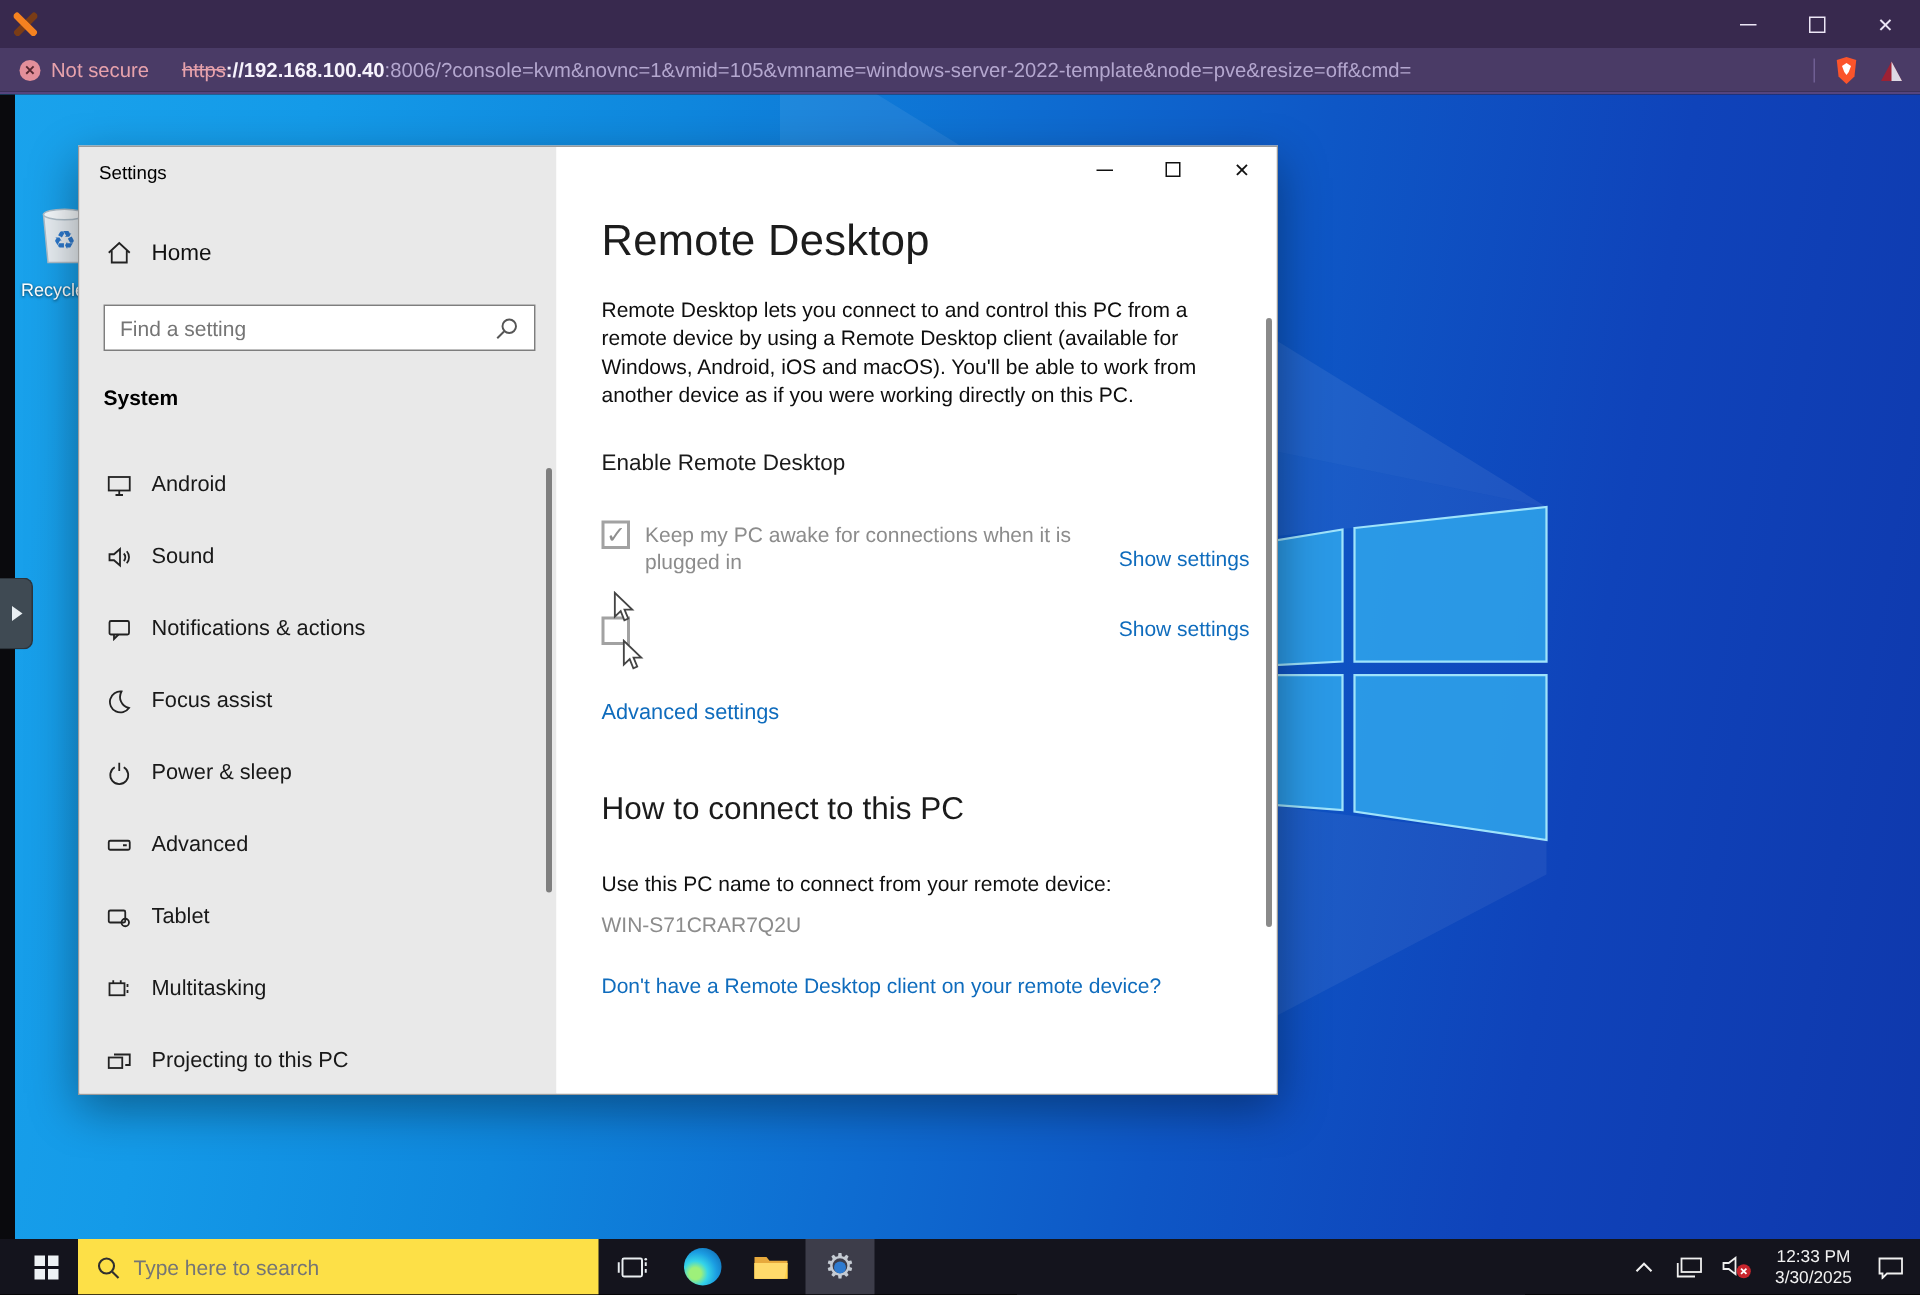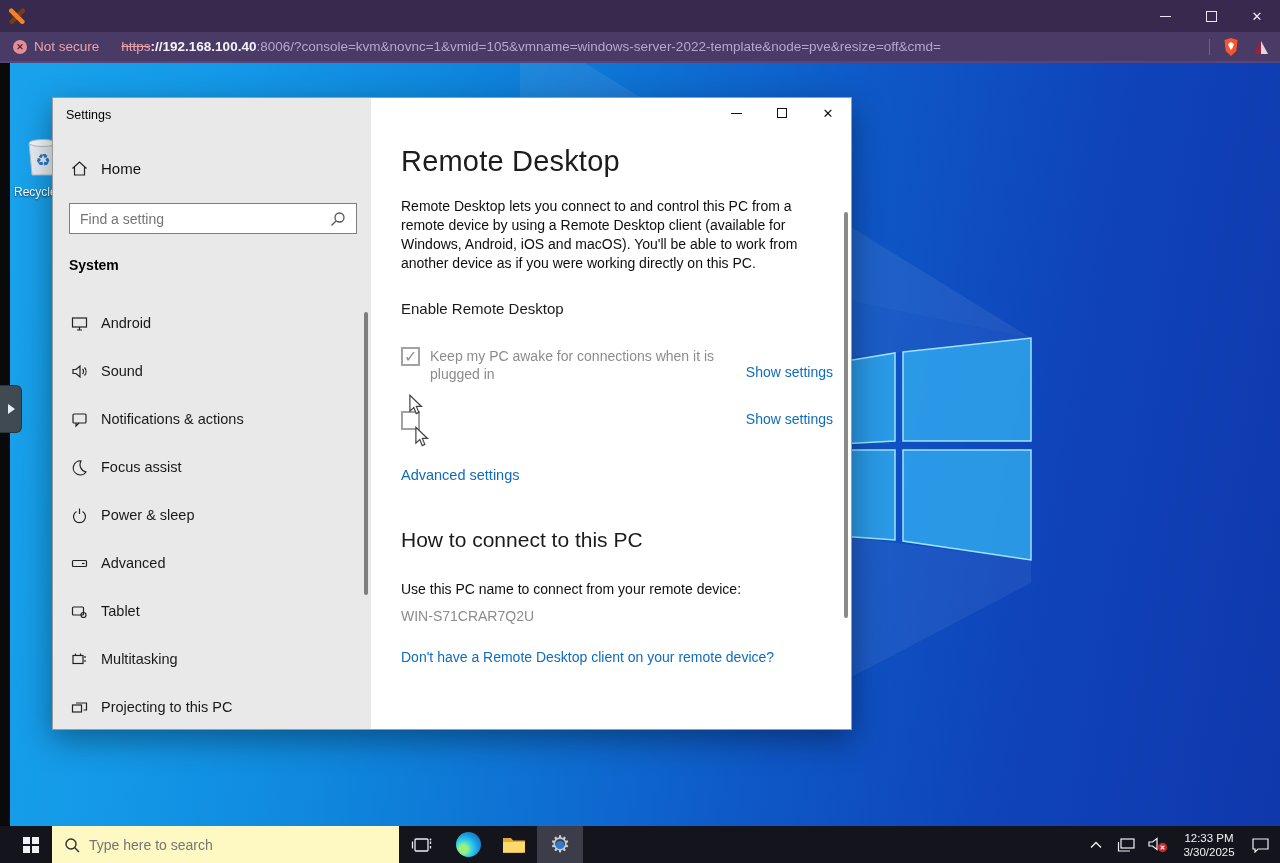--- a/index.html
+++ b/index.html
@@ -96,21 +96,21 @@
   .main-scroll { position:absolute; right:3px; top:114px; width:4px; height:406px; background:#8a8a8a; border-radius:2px; }
 
   .cursor { position:absolute; z-index:9; }
 
   
   .taskbar { position:absolute; left:0; top:826px; width:1280px; height:37px; background:#14141d;
              display:flex; align-items:stretch; z-index:4; }
   .start-btn { width:42px; margin-left:10px; display:flex; align-items:center; justify-content:center; }
   .winlogo { display:grid; grid-template-columns:7px 7px; grid-template-rows:7px 7px; gap:2px; }
   .winlogo div { background:#eef2f5; }
-  .tb-search { width:347px; background:#fef9c3; display:flex; align-items:center; padding-left:12px; gap:9px; }
+  .tb-search { width:347px; background:#fde047; display:flex; align-items:center; padding-left:12px; gap:9px; }
   .tb-search input { border:none; outline:none; background:transparent; font-size:14px; color:#454545;
                      width:250px; font-family:"Liberation Sans",sans-serif; }
   .tb-icon { width:46px; display:flex; align-items:center; justify-content:center; }
   .tb-icon.active { background:#3d3d4a; }
   .edge-circle { width:25px; height:25px; border-radius:50%;
                  background:radial-gradient(circle at 30% 68%, #9ef07a 0 16%, #35d4e8 34%, #1b9de2 58%, #0c59a4 100%); }
   .gear-wrap { position:relative; width:24px; height:24px; display:flex; align-items:center; justify-content:center; }
   .gear-glyph { font-size:23px; color:#c5cbd3; line-height:1; }
   .gear-dot { position:absolute; left:50%; top:50%; width:8px; height:8px; margin:-4px 0 0 -4px;
               border-radius:50%; background:#2f7bd0; }

